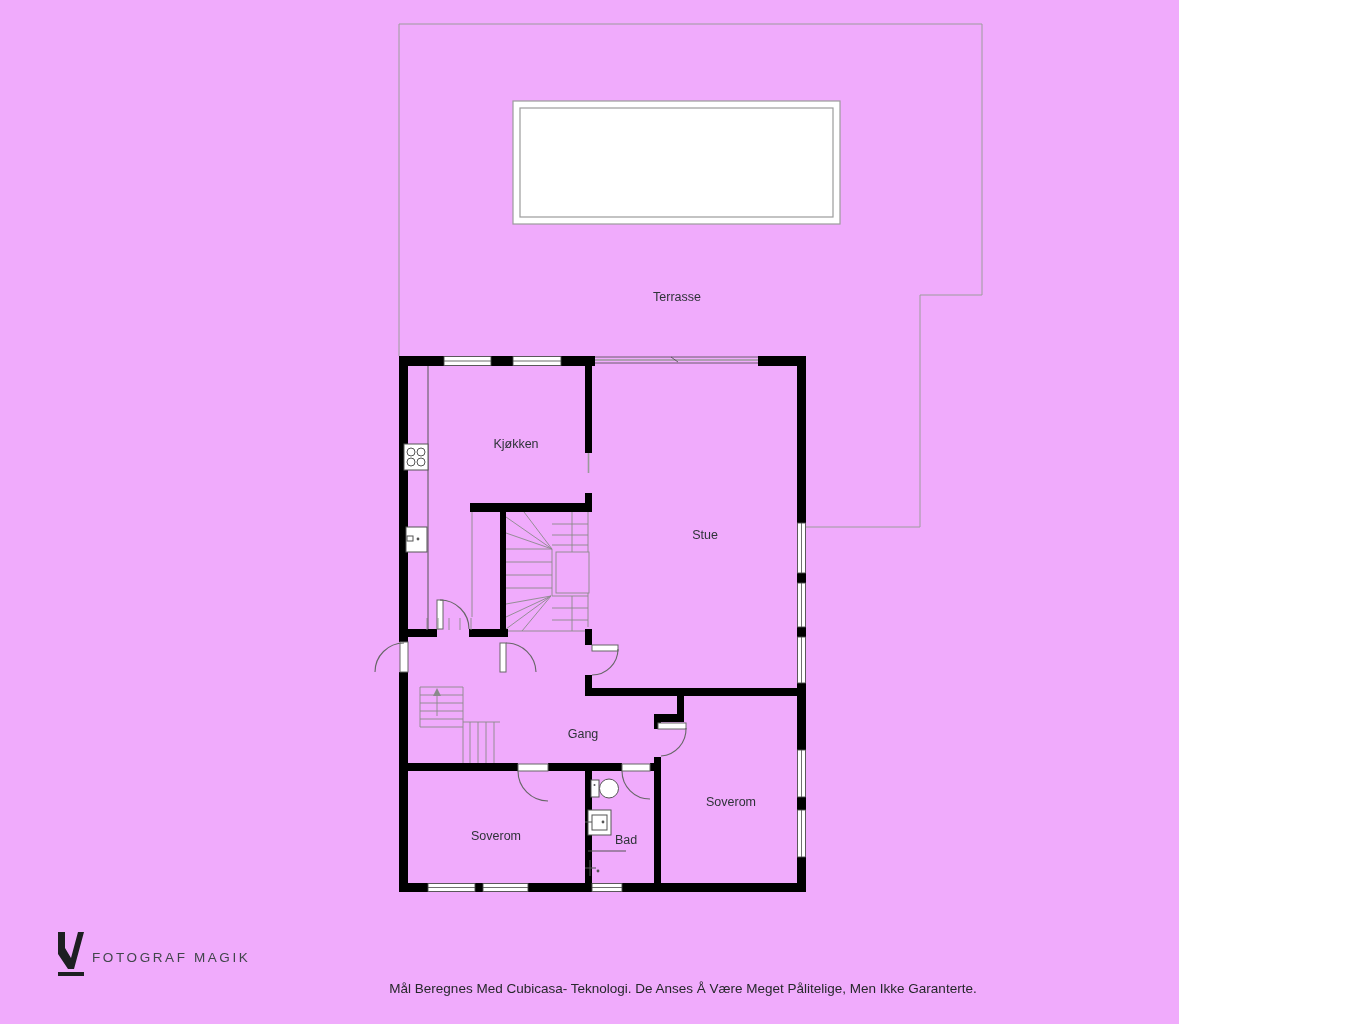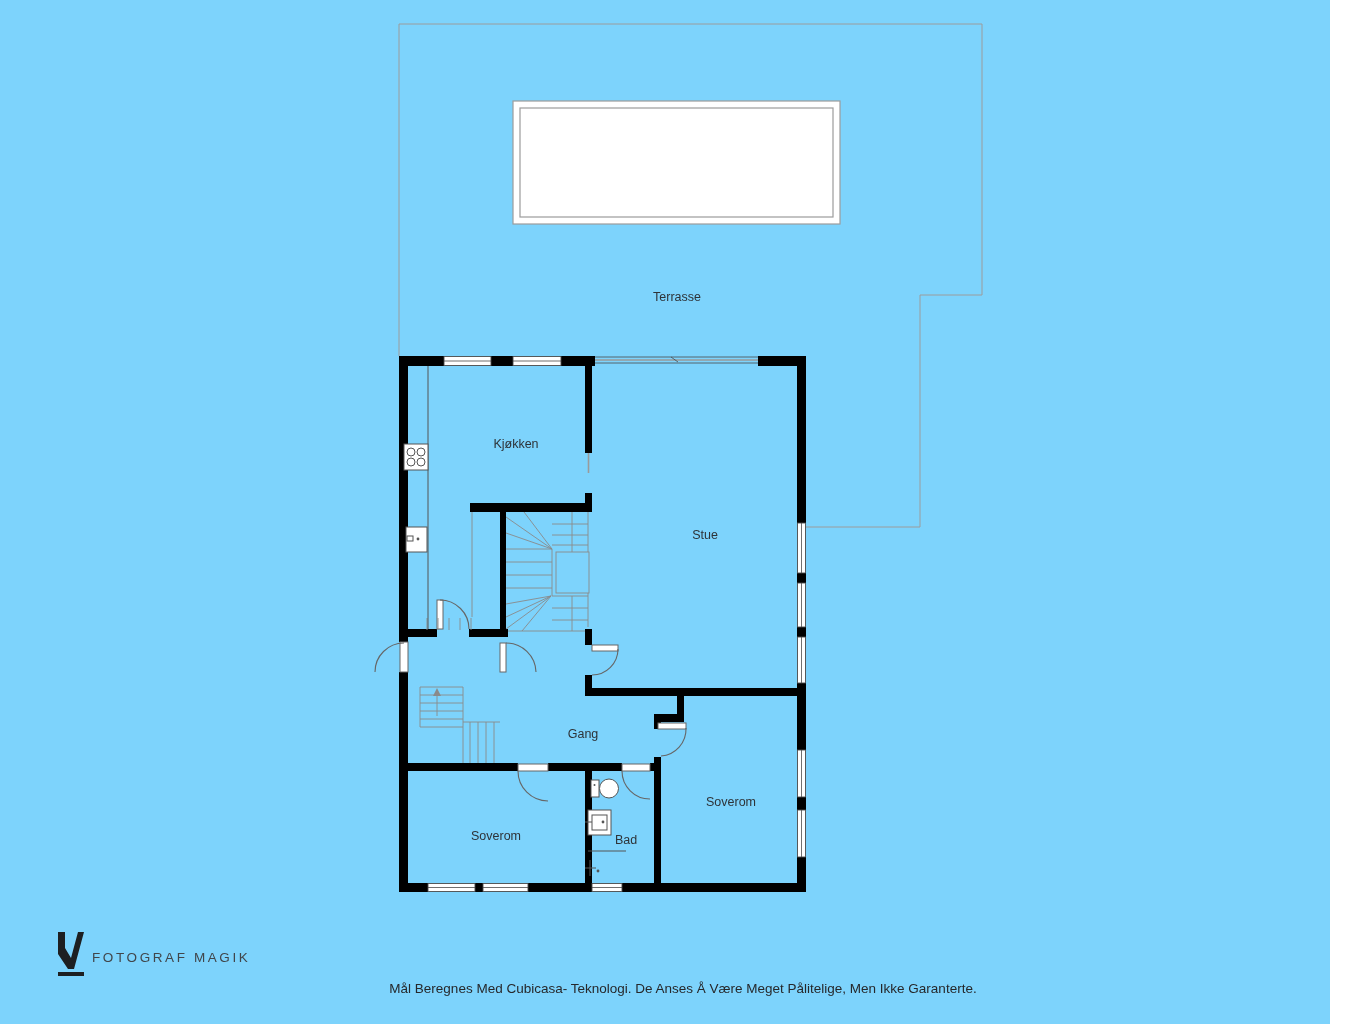--- a/index.html
+++ b/index.html
@@ -1,16 +1,16 @@
 <!DOCTYPE html>
 <html><head>
 <meta charset="utf-8">
 <style>
   html,body{margin:0;padding:0;background:#ffffff;}
-  .page{position:relative;width:1330px;height:1024px;background:#7dd3fc;overflow:hidden;
+  .page{position:relative;width:1179px;height:1024px;background:#f0abfc;overflow:hidden;
         font-family:"Liberation Sans", sans-serif;}
   svg{position:absolute;left:0;top:0;}
   .tl{stroke:#9c9c9c;stroke-width:1;fill:none;}
   .pool{stroke:#9c9c9c;stroke-width:1.2;fill:#ffffff;}
   .sl{stroke:#8a8a8a;stroke-width:0.9;fill:none;}
   .fx{stroke:#555555;stroke-width:1;fill:#ffffff;}
   .fxl{stroke:#555555;stroke-width:1;fill:none;}
   .dr{stroke:#666666;stroke-width:1.1;fill:none;}
   .leaf{stroke:#666666;stroke-width:1;fill:#ffffff;}
   .winr{stroke:#4a4a4a;stroke-width:0.9;fill:#ffffff;}

